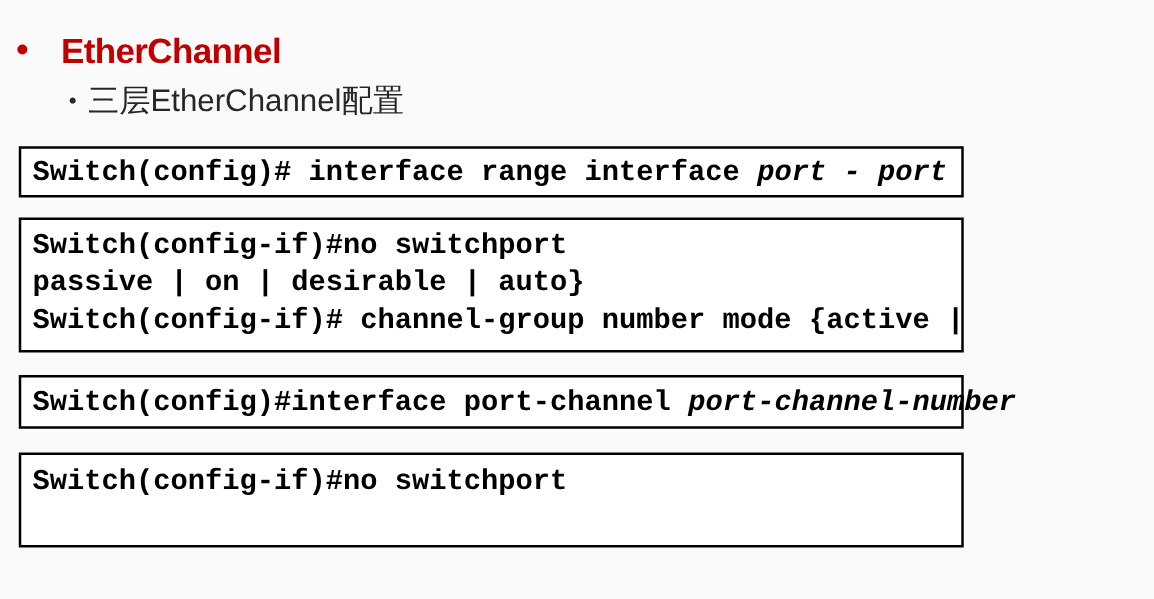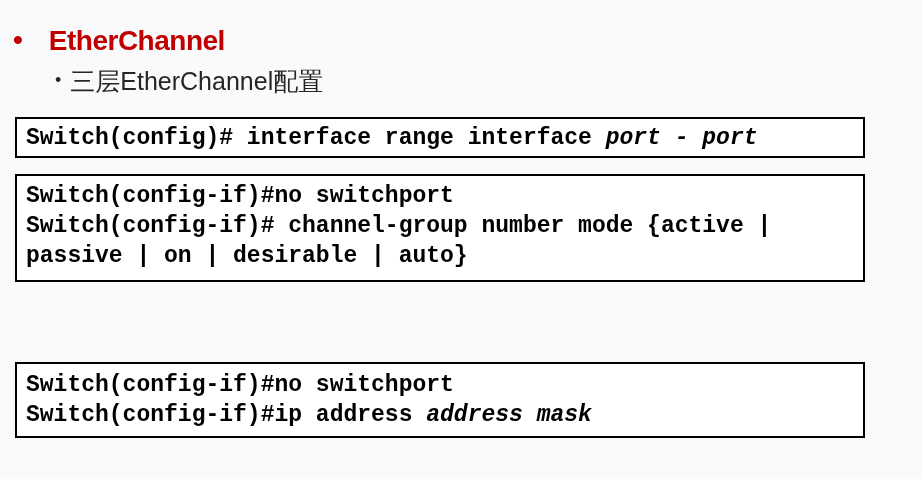--- a/index.html
+++ b/index.html
@@ -49,21 +49,21 @@
     transform: translateY(-1px);
   }
   .subtitle {
     color: #262626;
     font-size: 25px;
     line-height: 1.3;
   }
   .code-box {
     position: absolute;
     left: 15px;
-    width: 850px;
+    width: 756px;
     box-sizing: border-box;
     background: #ffffff;
     border: 2.5px solid #000000;
     font-family: "Liberation Mono", "DejaVu Sans Mono", monospace;
     font-weight: bold;
     font-size: 23px;
     color: #000000;
   }
   .code-line {
     white-space: pre;
@@ -90,23 +90,25 @@
     <span class="bullet-l2">•</span>
     <div class="subtitle">三层EtherChannel配置</div>
   </div>
 
   <div class="code-box box1">
     <div class="code-line"><span>Switch(config)# interface range interface </span><em>port - port</em></div>
   </div>
 
   <div class="code-box box2">
     <div class="code-line"><span>Switch(config-if)#no switchport</span></div>
+    <div class="code-line"><span>passive | on | desirable | auto}</span></div>
     <div class="code-line"><span>Switch(config-if)# channel-group number mode {active |</span></div>
-    <div class="code-line"><span>passive | on | desirable | auto}</span></div>
   </div>
 
+  <div class="code-box box3">
+    <div class="code-line"><span>Switch(config)#interface port-channel </span><em>port-channel-number</em></div>
+  </div>
 
   <div class="code-box box4">
     <div class="code-line"><span>Switch(config-if)#no switchport</span></div>
-    <div class="code-line"><span>Switch(config-if)#ip address </span><em>address mask</em></div>
   </div>
 
 </div>
 
 </body></html>

